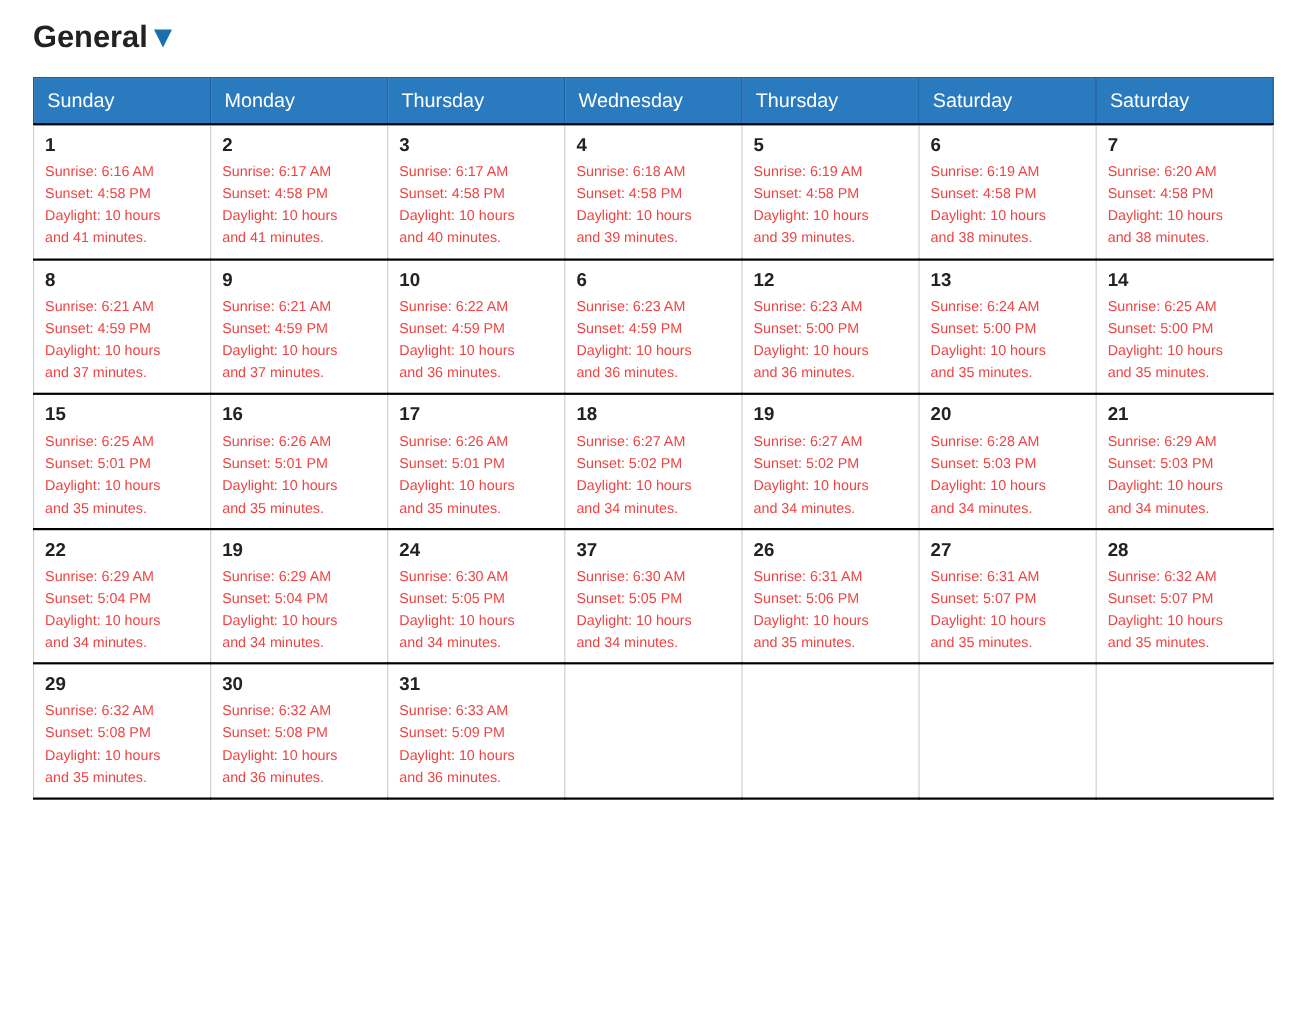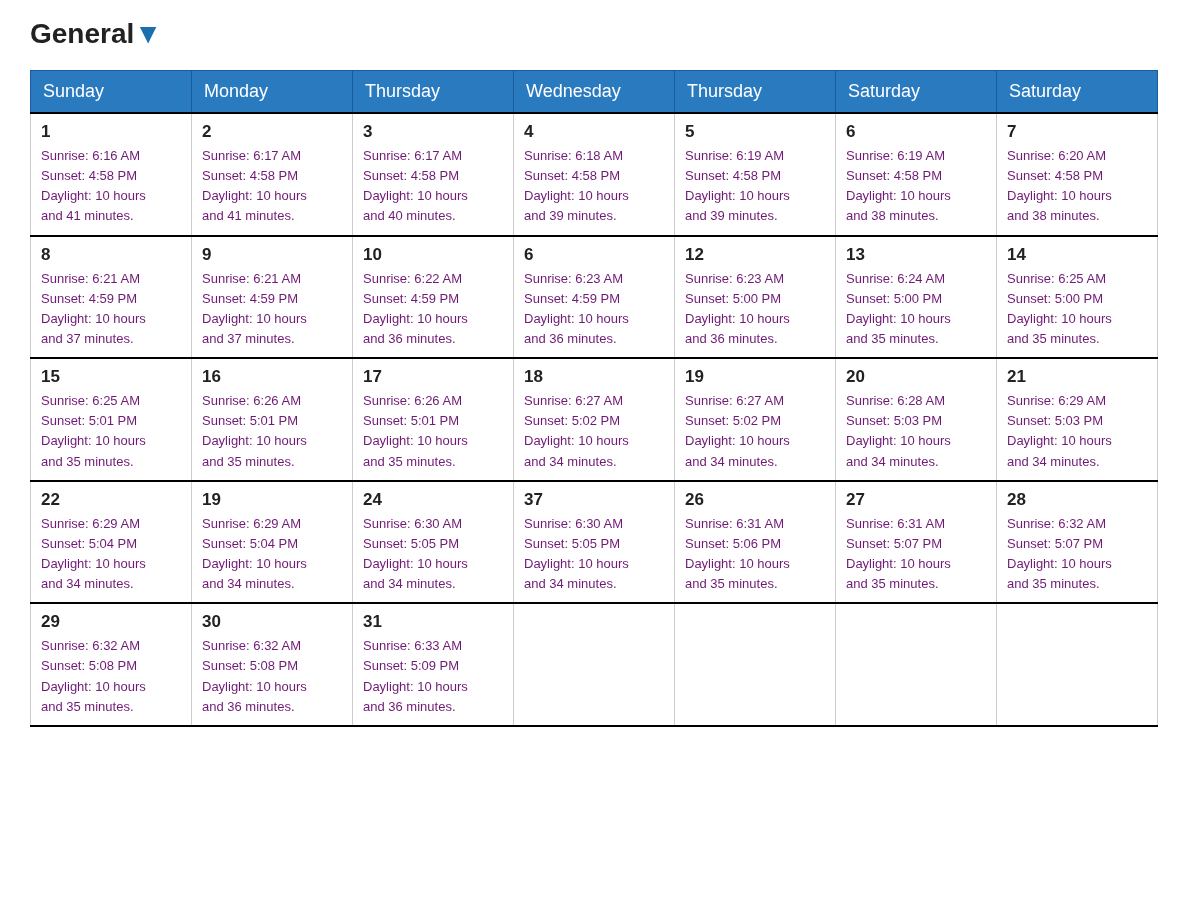--- a/index.html
+++ b/index.html
@@ -77,21 +77,21 @@
     }
     .day-num {
       font-size: 17px;
       font-weight: bold;
       color: #222;
       margin-bottom: 4px;
       display: block;
     }
     .day-info {
       font-size: 13px;
-      color: #701a75;
+      color: #ef4444;
       line-height: 1.55;
     }
     .empty-cell {
       background: #fff;
     }
   </style>
 </head>
 <body>
 
 <div class="header">

